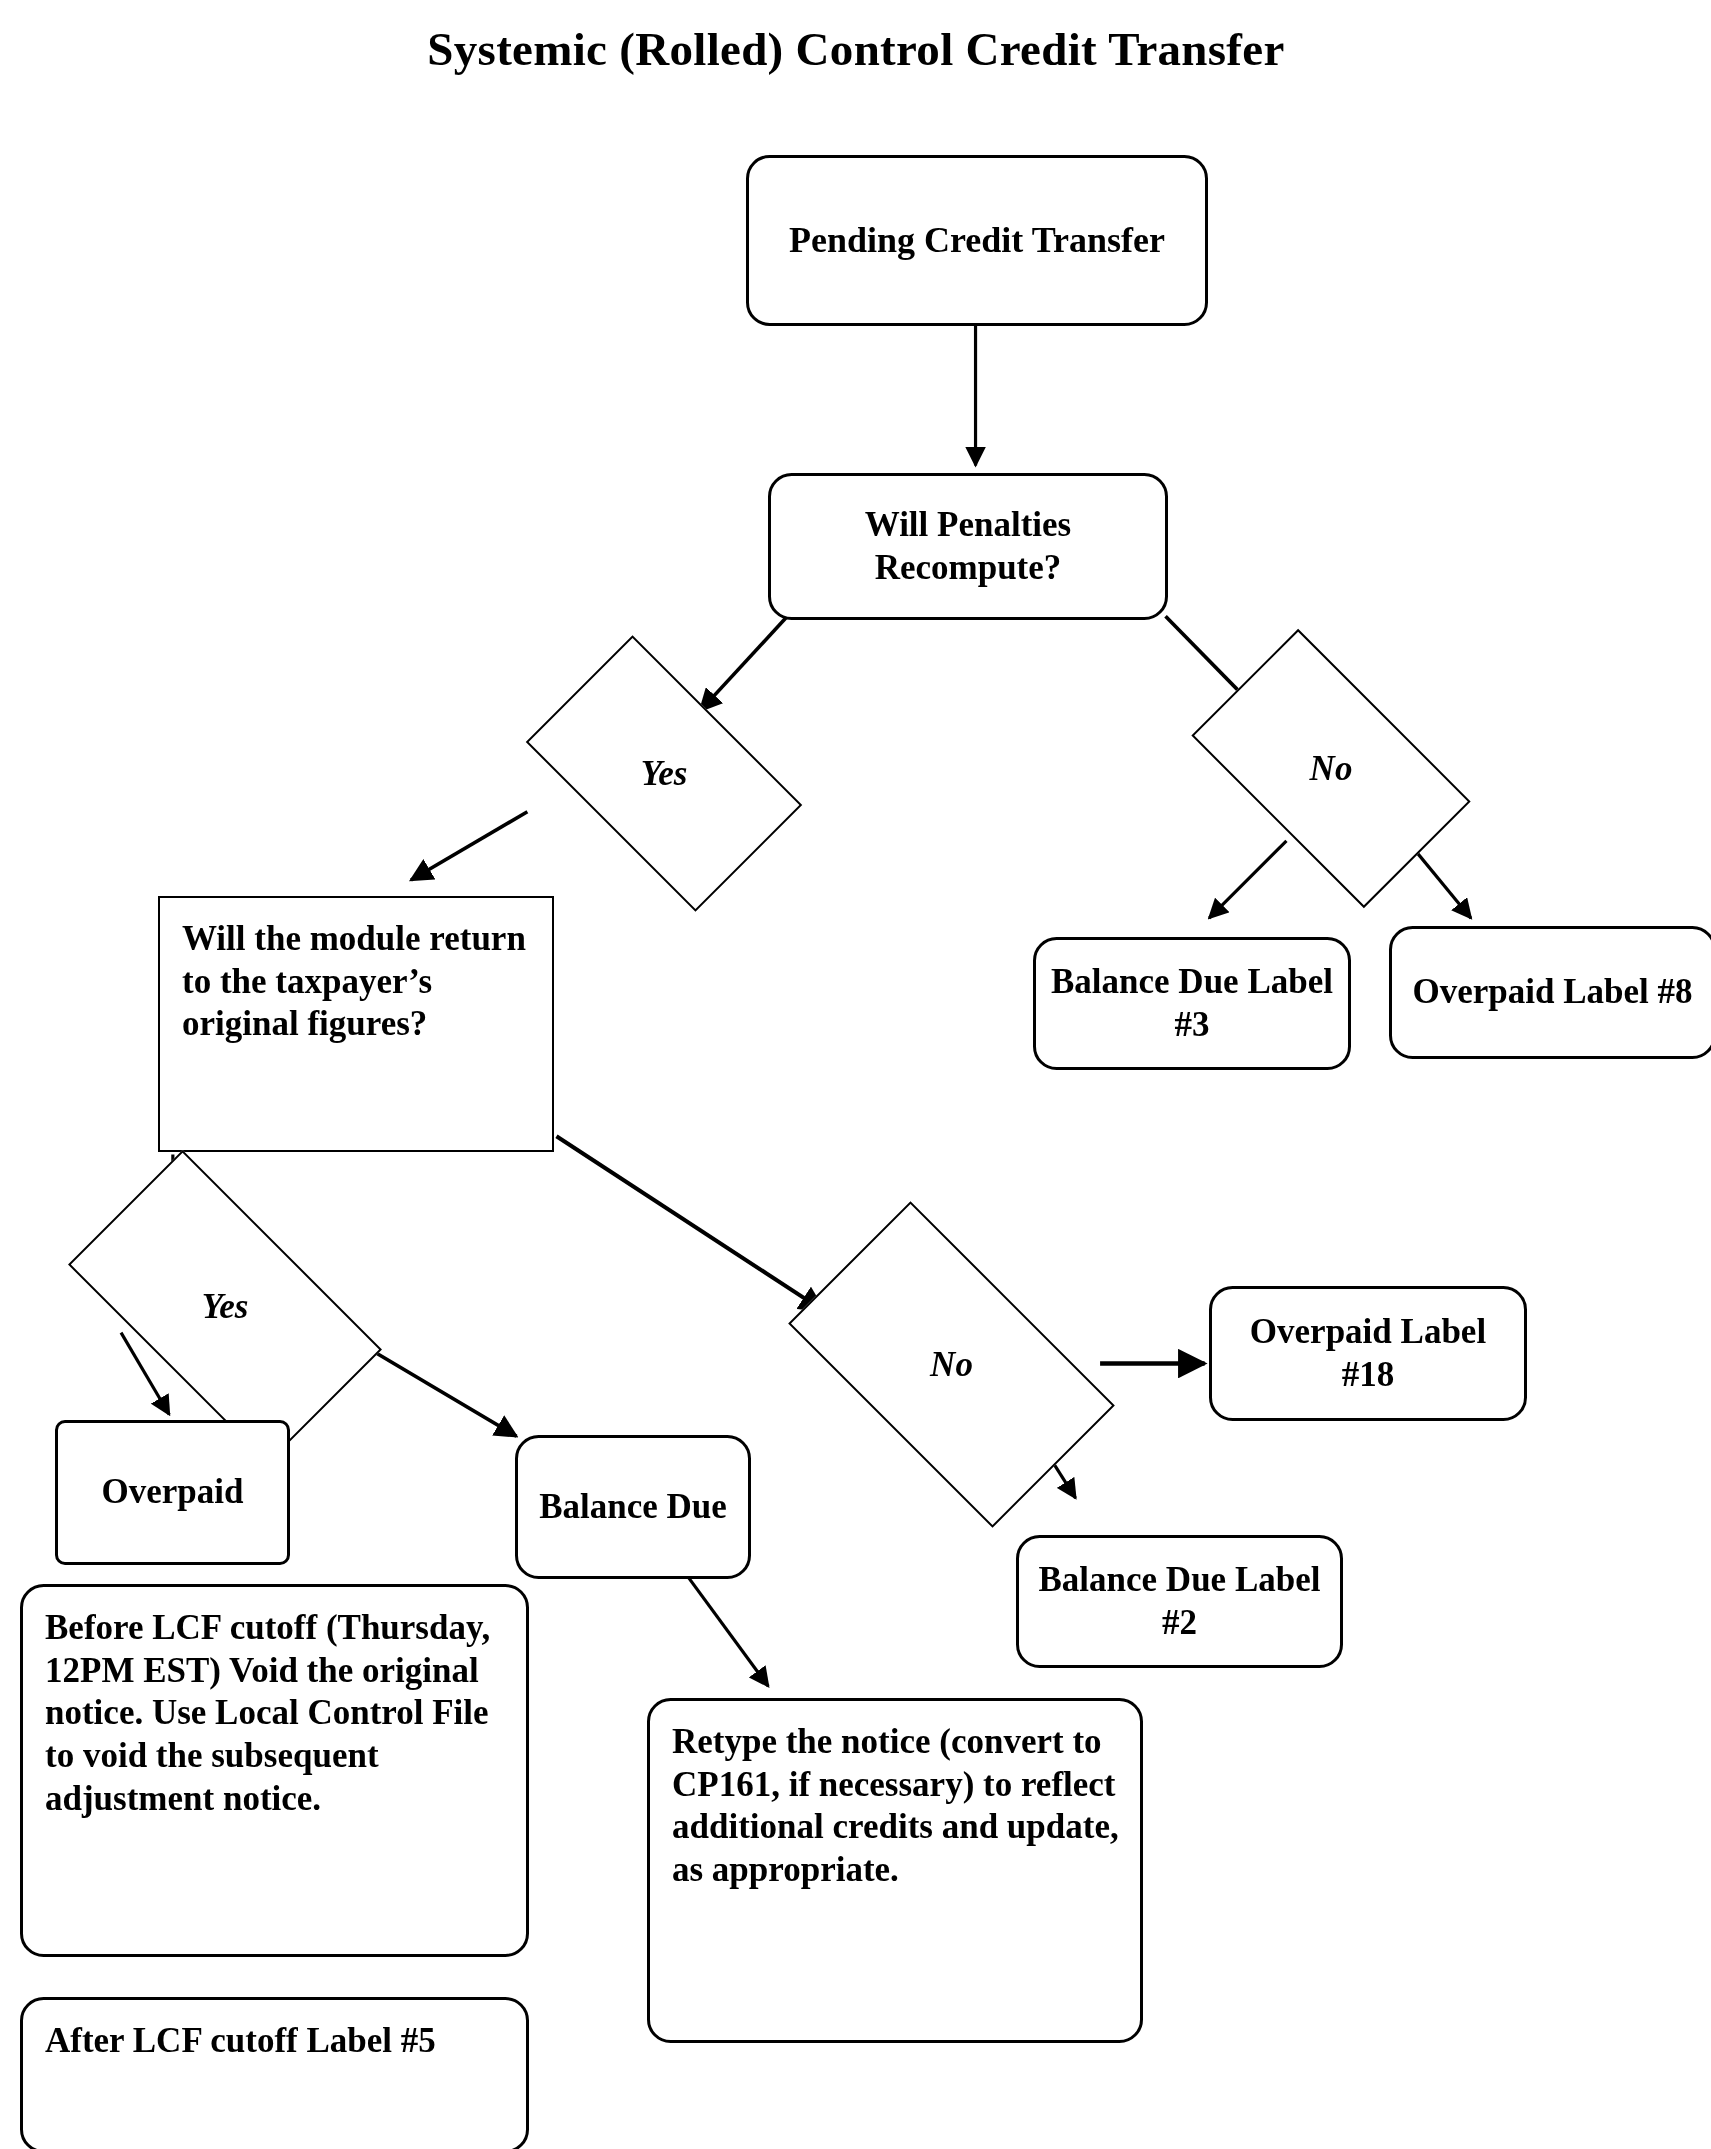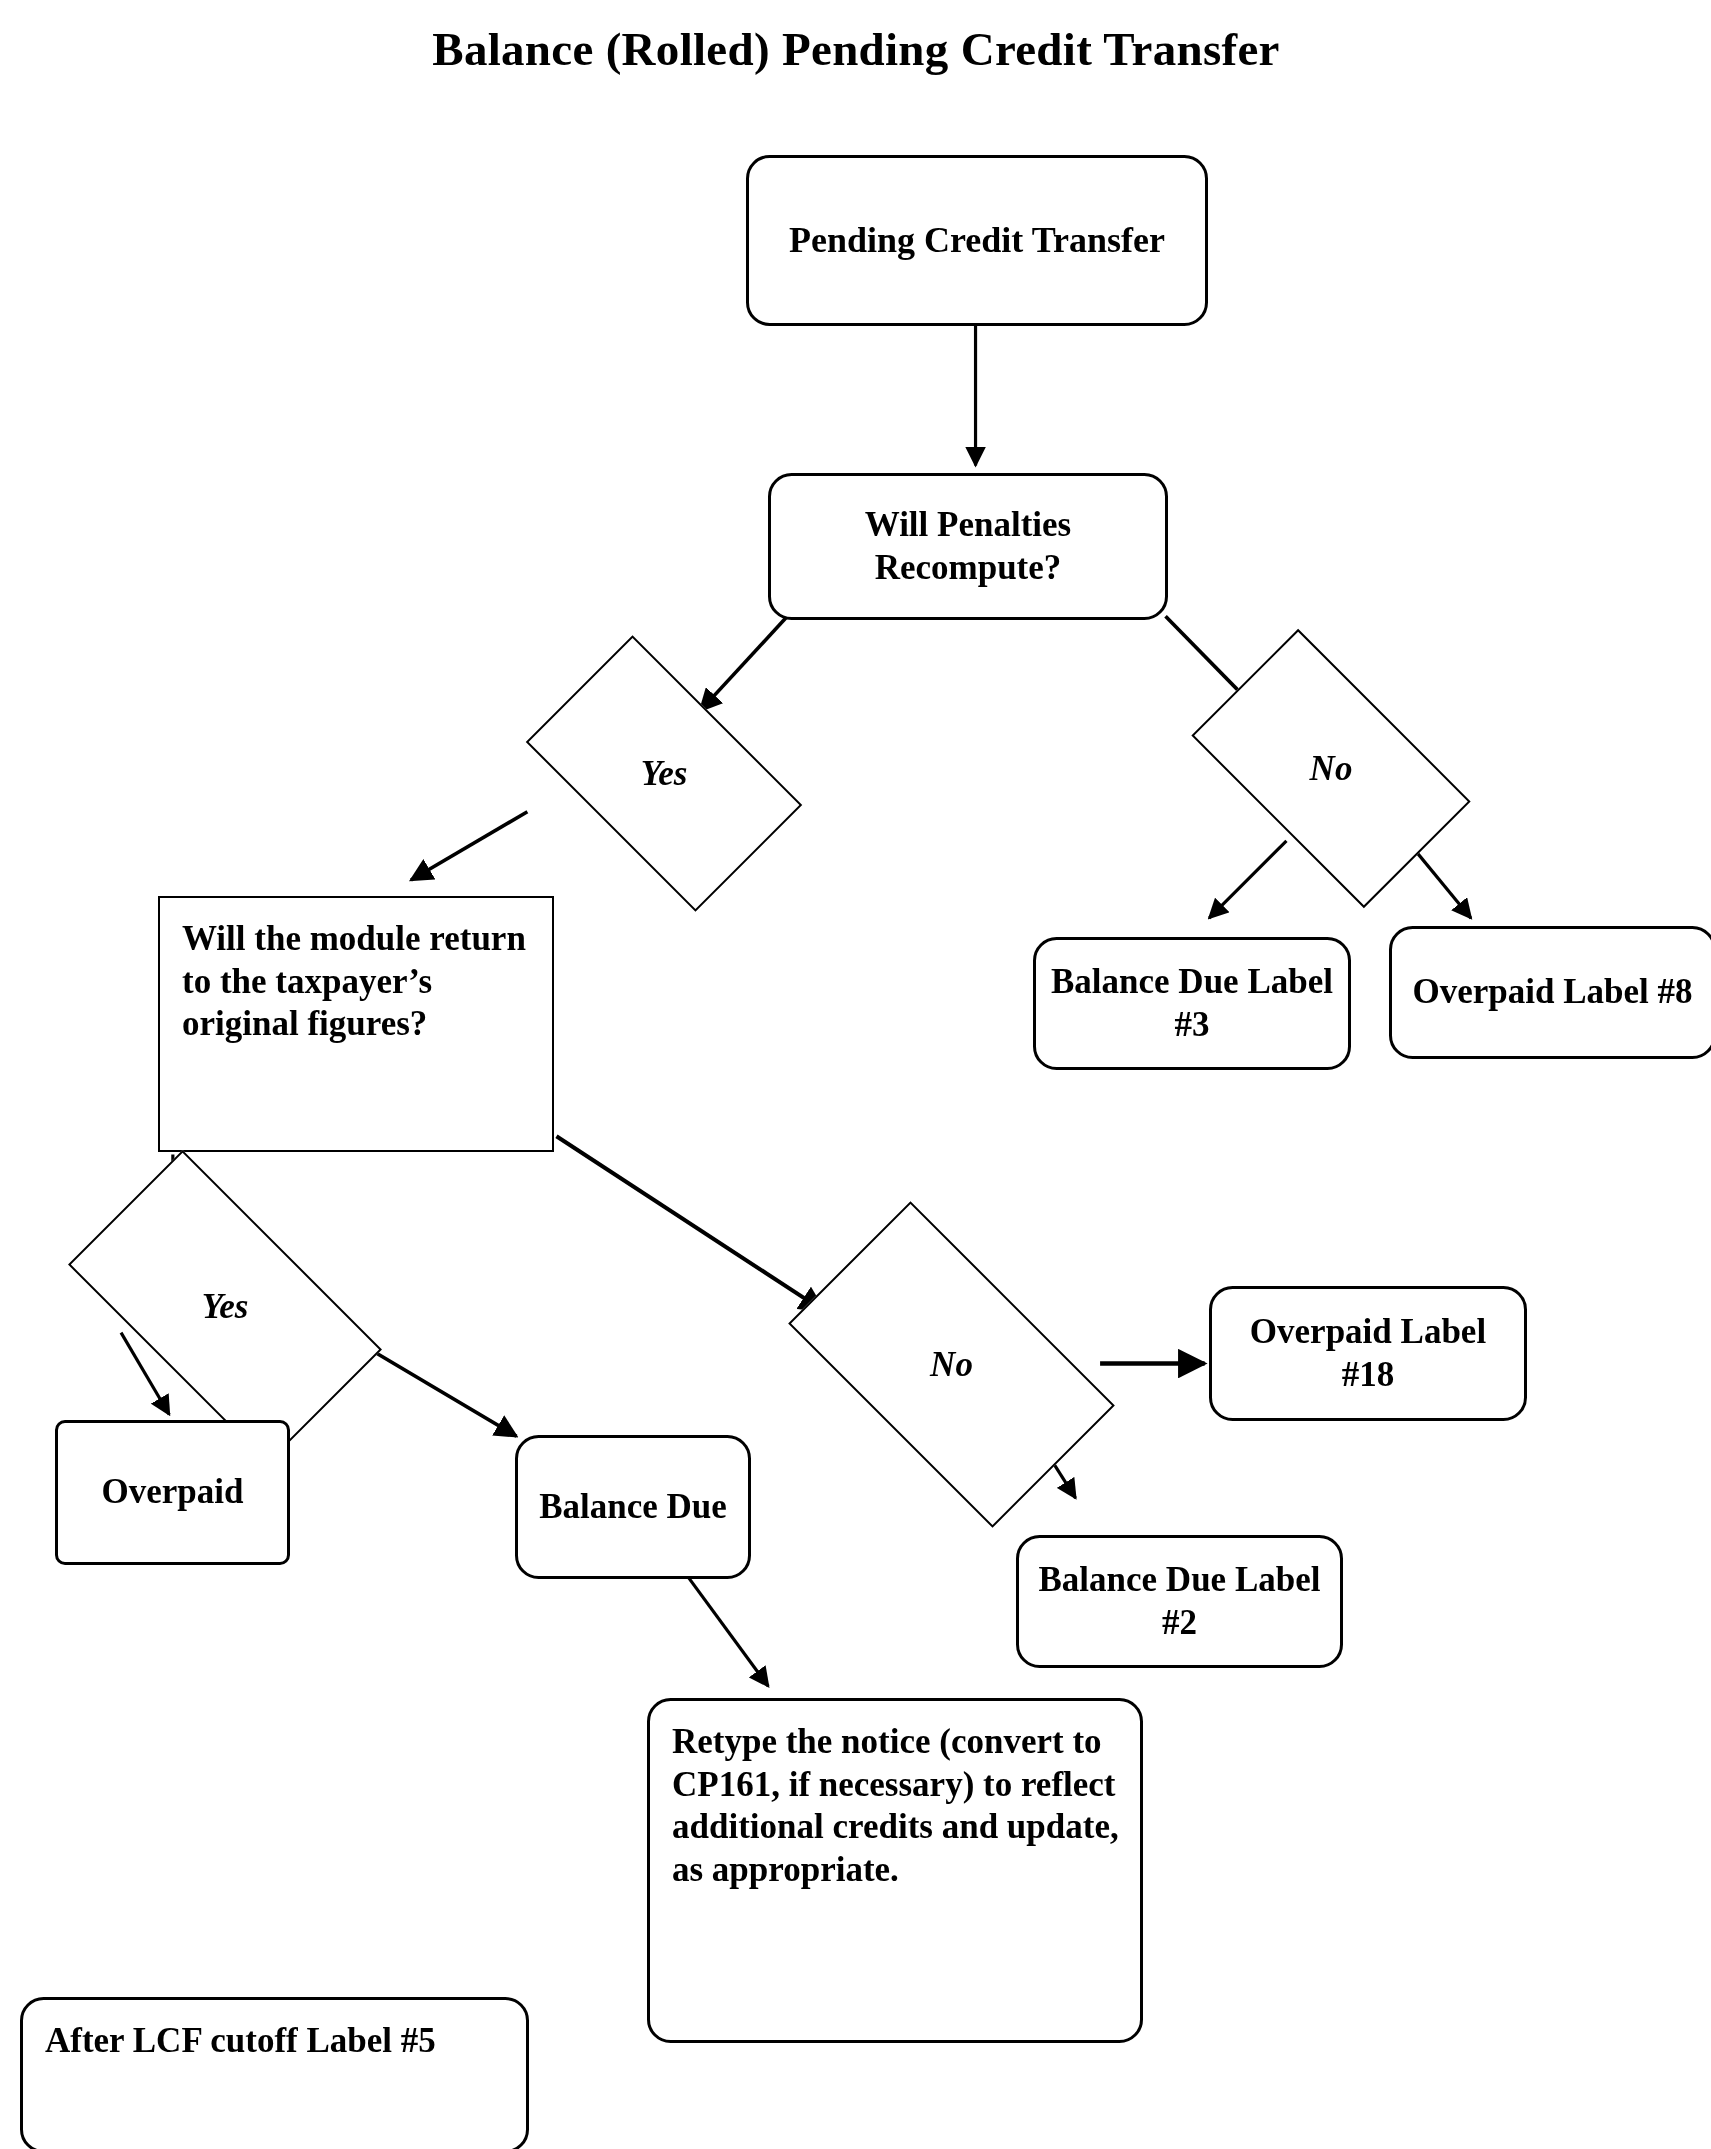--- a/index.html
+++ b/index.html
@@ -83,21 +83,21 @@
     font-style: italic;
   }
   .fs-38 { font-size: 35px; }
   .fs-40 { font-size: 36px; }
 </style>
 </head>
 <body>
 
 <div id="canvas">
 
-  <div id="title">Balance (Rolled) Pending Credit Transfer</div>
+  <div id="title">Systemic (Rolled) Control Credit Transfer</div>
 
   <svg id="wires" viewBox="0 0 1883 2364" xmlns="http://www.w3.org/2000/svg">
     <defs>
       <marker id="ah" viewBox="0 0 10 10" refX="9" refY="5" markerWidth="6.5" markerHeight="6.5" orient="auto-start-reverse">
         <path d="M 0 0 L 10 5 L 0 10 z" fill="#000000"></path>
       </marker>
       <marker id="ahs" viewBox="0 0 10 10" refX="9" refY="5" markerWidth="5.5" markerHeight="5.5" orient="auto-start-reverse">
         <path d="M 0 0 L 10 5 L 0 10 z" fill="#000000"></path>
       </marker>
     </defs>
@@ -178,20 +178,23 @@
   </div>
 
   <div class="node rounded fs-38" style="left:1209px; top:1286px; width:318px; height:135px;">
     <span class="pad">Overpaid Label #18</span>
   </div>
 
   <div class="node rounded fs-38" style="left:1016px; top:1500px; width:327px; height:133px;margin-top:35px;">
     <span class="pad">Balance Due Label #2</span>
   </div>
 
+  <div class="node rounded lefttext fs-38" style="left:20px; top:1584px; width:509px; height:373px;">
+    <span class="pad">Before LCF cutoff (Thursday, 12PM EST) Void the original notice. Use Local Control File to void the subsequent adjustment notice.</span>
+  </div>
 
   <div class="node rounded lefttext fs-38" style="left:20px; top:1997px; width:509px; height:156px;">
     <span class="pad">After LCF cutoff Label #5</span>
   </div>
 
   <div class="node rounded lefttext fs-38" style="left:647px; top:1698px; width:496px; height:345px;">
     <span class="pad">Retype the notice (convert to CP161, if necessary) to reflect additional credits and update, as appropriate.</span>
   </div>
 
 </div>

